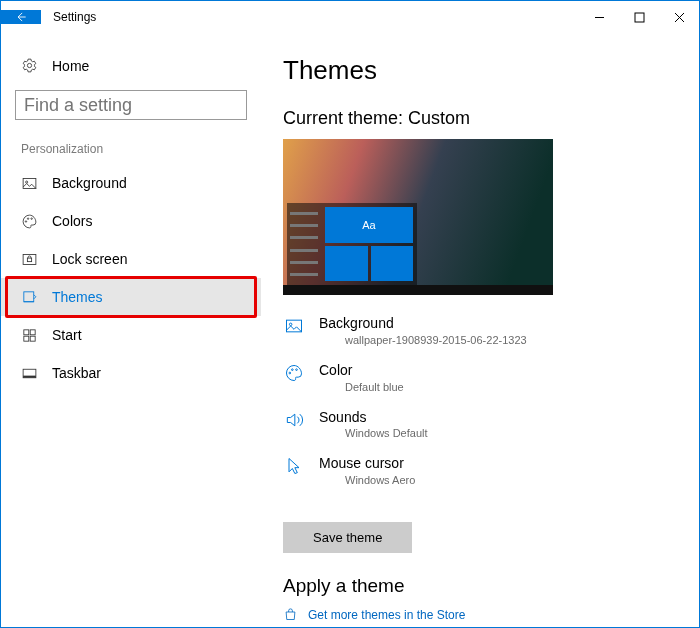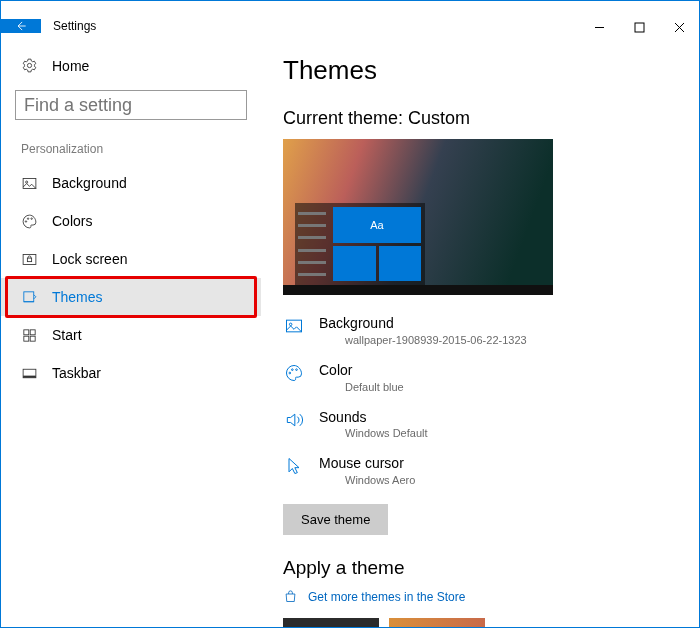--- a/index.html
+++ b/index.html
@@ -11,21 +11,21 @@
     width: 700px;
     height: 628px;
     overflow: hidden;
     border: 1px solid #0078d7;
   }
 
   
   .titlebar {
     height: 32px;
     display: flex;
-    align-items: flex-end;
+    align-items: center;
     background: #fff;
   }
   .back-btn {
     width: 40px;
     background: #0078d7;
     display: flex;
     align-items: center;
     justify-content: center;
   }
   .back-btn svg { width: 14px; height: 14px; stroke: #fff; fill: none; stroke-width: 1.5; }
@@ -120,43 +120,43 @@
   .subheader { font-size: 18px; font-weight: 400; margin-bottom: 10px; color: #000;}
   .preview {
     width: 270px;
     height: 156px;
     background: linear-gradient(110deg, #e0a04a 0%, #bb5f5a 25%, #354050 50%, #0c2f2a 85%);
     position: relative;
     margin-bottom: 20px;
   }
   .preview-taskbar { position:absolute; left:0; bottom:0; width:100%; height:10px; background:#101010;}
   .preview-start {
-    position:absolute; left:12px; bottom:10px; width:130px; height:82px;
+    position:absolute; left:4px; bottom:10px; width:130px; height:82px;
     background: rgba(10,10,10,0.55);
     display:flex;
   }
   .preview-left { width:34px; display:flex; flex-direction:column; justify-content:space-around; padding:4px 3px;}
   .preview-left div { height:3px; background:#777; }
   .preview-tiles { flex:1; padding:4px; display:grid; grid-template-columns: 1fr 1fr; grid-template-rows: 1fr 1fr; gap:3px;}
   .tile { background:#0078d7;}
   .tile.big { grid-column: 1 / 3; display:flex; align-items:center; justify-content:center; color:#fff; font-size:11px;}
 
   .prop-row { display:flex; align-items:flex-start; gap:14px; margin-bottom:16px; }
   .prop-row .icon { width:22px; height:22px; display:flex; align-items:center; justify-content:center; }
   .prop-row svg { width:20px; height:20px; stroke:#0078d7; fill:none; stroke-width:1.2;}
   .prop-label { font-size:14px; color:#000; line-height:1.2;}
   .prop-value { font-size:11px; color:#6a6a6a; margin-top:2px;margin-left:26px;}
 
   .save-btn {
     display:inline-block;
     background:#ccc;
     border:none;
     font-size:13px;
-    padding: 8px 18px;
-    margin: 2px 0 22px 0;
+    padding: 8px 30px;
+    margin: 20px 0 22px 0;
     cursor:default;
   }
 
   .link-row { display:flex; align-items:center; gap:10px; color:#0067c0; font-size:12px; margin-top:10px;}
   .link-row svg { width:15px; height:15px; stroke:#0067c0; fill:none; stroke-width:1.3;}
 
   .theme-strip { display:flex; gap:10px; margin-top:14px;}
   .theme-card { width:96px; height:12px;}
   .tc1 { background:#2b2b2b;}
   .tc2 { background: linear-gradient(90deg,#d98f3a,#c86a4a);}

